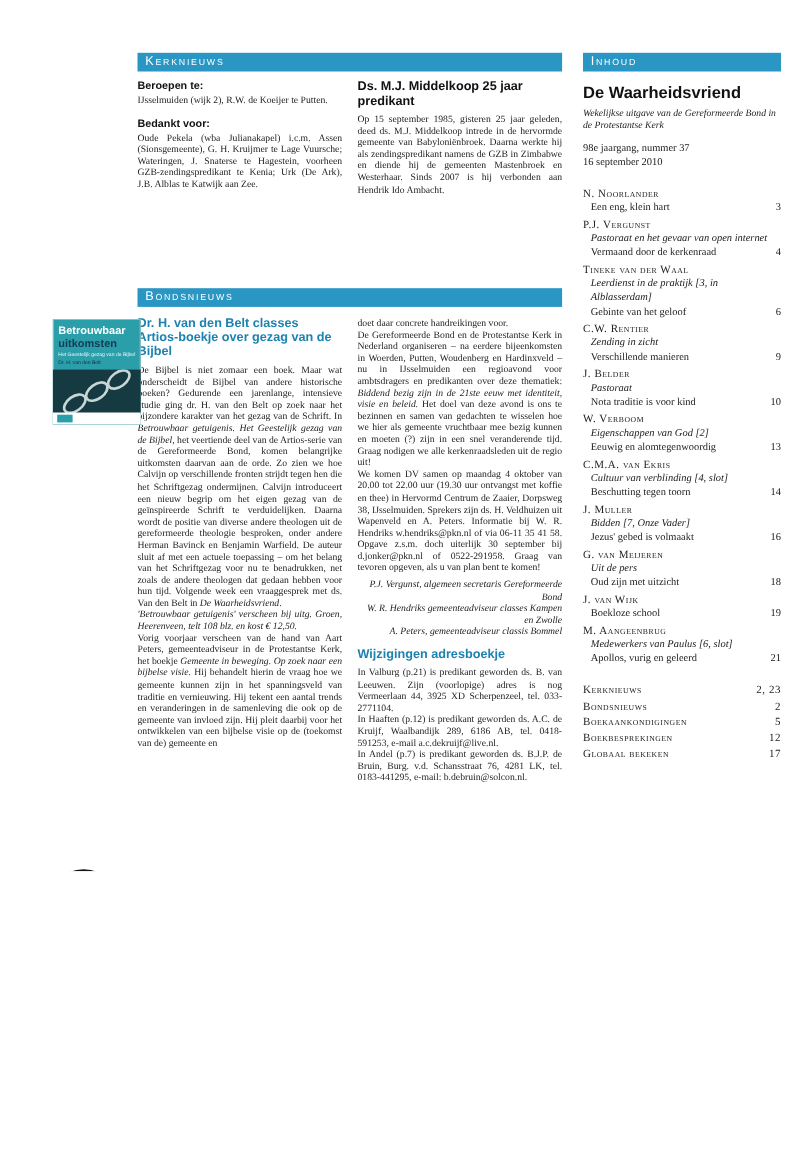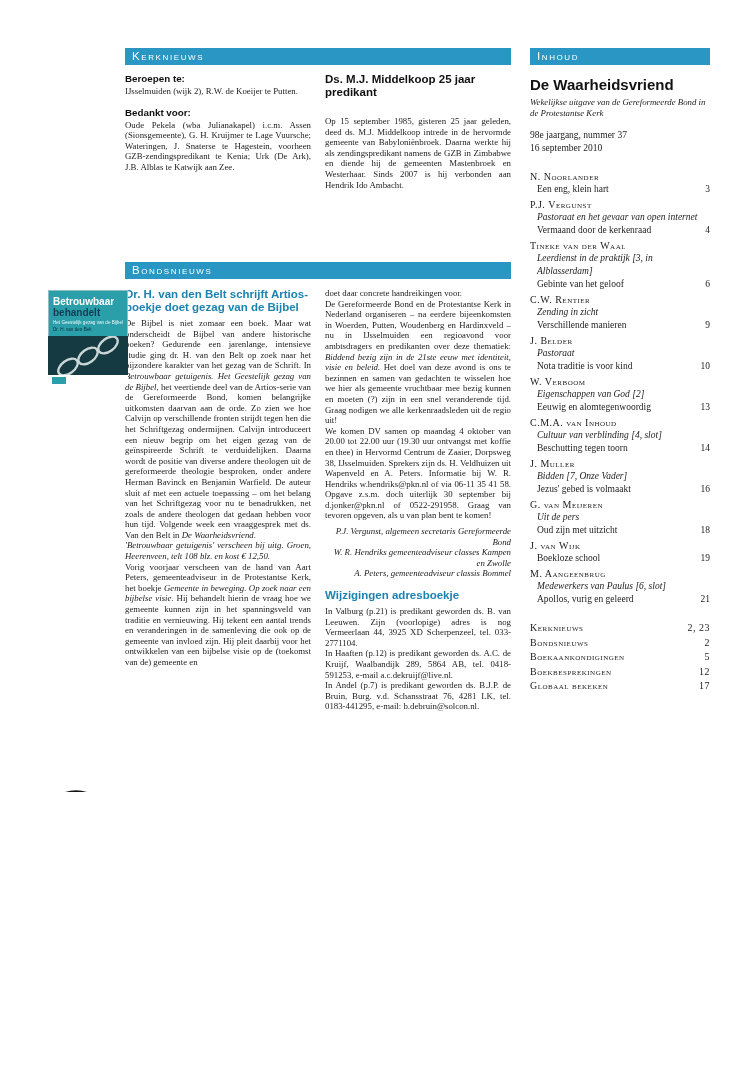--- a/index.html
+++ b/index.html
@@ -29,21 +29,21 @@
   .body-t + .body-t { margin-top:0; }
   .para-gap { margin-top:5px; }
   .it { font-style:italic; }
 
   .h-black {
     font-family:"Liberation Sans", sans-serif; font-weight:bold;
     font-size:9.8px; line-height:12px; margin:0 0 1px 0; color:#111;
   }
   .h-big {
     font-family:"Liberation Sans", sans-serif; font-weight:bold;
-    font-size:11.5px; line-height:13px; margin:0 0 17px 0; color:#111;
+    font-size:11.5px; line-height:13px; margin:0 0 4px 0; color:#111;
   }
   .h-blue {
     font-family:"Liberation Sans", sans-serif; font-weight:bold;
     font-size:11.5px; line-height:13px; margin:0 0 4px 0; color:#1c82b0;
   }
   .mt8  { margin-top:8px; }
   .mt10 { margin-top:10px; }
 
   .sig { text-align:right; font-style:italic; font-size:8.8px; line-height:10.6px; }
 
@@ -110,42 +110,42 @@
       <p class="body-t">Oude Pekela (wba Julianakapel) i.c.m. Assen (Sionsgemeente), G. H. Kruijmer te Lage Vuursche; Wateringen, J. Snaterse te Hagestein, voorheen GZB-zendingspredikant te Kenia; Urk (De Ark), J.B. Alblas te Katwijk aan Zee.</p>
     </div>
     <div class="col">
       <div class="h-big">Ds. M.J. Middelkoop 25 jaar predikant</div>
       <p class="body-t">Op 15 september 1985, gisteren 25 jaar geleden, deed ds. M.J. Middelkoop intrede in de hervormde gemeente van Babyloniënbroek. Daarna werkte hij als zendingspredikant namens de GZB in Zimbabwe en diende hij de gemeenten Mastenbroek en Westerhaar. Sinds 2007 is hij verbonden aan Hendrik Ido Ambacht.</p>
     </div>
   </div>
 
   <div class="cols bonds-cols">
     <div class="col">
-      <div class="h-blue">Dr. H. van den Belt schrijft Artios-boekje doet gezag van de Bijbel</div>
+      <div class="h-blue">Dr. H. van den Belt classes Artios-boekje over gezag van de Bijbel</div>
       <p class="body-t"><span>De Bijbel is niet zomaar een boek. Maar wat onderscheidt de Bijbel van andere historische boeken? Gedurende een jarenlange, intensieve studie ging dr. H. van den Belt op zoek naar het bijzondere karakter van het gezag van de Schrift. In </span><span class="it">Betrouwbaar getuigenis. Het Geestelijk gezag van de Bijbel</span><span>, het veertiende deel van de Artios-serie van de Gereformeerde Bond, komen belangrijke uitkomsten daarvan aan de orde. Zo zien we hoe Calvijn op verschillende fronten strijdt tegen hen die het Schriftgezag ondermijnen. Calvijn introduceert een nieuw begrip om het eigen gezag van de geïnspireerde Schrift te verduidelijken. Daarna wordt de positie van diverse andere theologen uit de gereformeerde theologie besproken, onder andere Herman Bavinck en Benjamin Warfield. De auteur sluit af met een actuele toepassing – om het belang van het Schriftgezag voor nu te benadrukken, net zoals de andere theologen dat gedaan hebben voor hun tijd. Volgende week een vraaggesprek met ds. Van den Belt in </span><span class="it">De Waarheidsvriend</span><span>.</span></p>
       <p class="body-t it">'Betrouwbaar getuigenis' verscheen bij uitg. Groen, Heerenveen, telt 108 blz. en kost € 12,50.</p>
       <p class="body-t"><span>Vorig voorjaar verscheen van de hand van Aart Peters, gemeenteadviseur in de Protestantse Kerk, het boekje </span><span class="it">Gemeente in beweging. Op zoek naar een bijbelse visie.</span><span> Hij behandelt hierin de vraag hoe we gemeente kunnen zijn in het spanningsveld van traditie en vernieuwing. Hij tekent een aantal trends en veranderingen in de samenleving die ook op de gemeente van invloed zijn. Hij pleit daarbij voor het ontwikkelen van een bijbelse visie op de (toekomst van de) gemeente en</span></p>
     </div>
     <div class="col">
       <p class="body-t">doet daar concrete handreikingen voor.</p>
       <p class="body-t"><span>De Gereformeerde Bond en de Protestantse Kerk in Nederland organiseren – na eerdere bijeenkomsten in Woerden, Putten, Woudenberg en Hardinxveld – nu in IJsselmuiden een regioavond voor ambtsdragers en predikanten over deze thematiek: </span><span class="it">Biddend bezig zijn in de 21ste eeuw met identiteit, visie en beleid.</span><span> Het doel van deze avond is ons te bezinnen en samen van gedachten te wisselen hoe we hier als gemeente vruchtbaar mee bezig kunnen en moeten (?) zijn in een snel veranderende tijd. Graag nodigen we alle kerkenraadsleden uit de regio uit!</span></p>
       <p class="body-t para-gap">We komen DV samen op maandag 4 oktober van 20.00 tot 22.00 uur (19.30 uur ontvangst met koffie en thee) in Hervormd Centrum de Zaaier, Dorpsweg 38, IJsselmuiden. Sprekers zijn ds. H. Veldhuizen uit Wapenveld en A. Peters. Informatie bij W. R. Hendriks w.hendriks@pkn.nl of via 06-11 35 41 58. Opgave z.s.m. doch uiterlijk 30 september bij d.jonker@pkn.nl of 0522-291958. Graag van tevoren opgeven, als u van plan bent te komen!</p>
       <p class="sig para-gap">P.J. Vergunst, algemeen secretaris Gereformeerde Bond</p>
       <p class="sig">W. R. Hendriks gemeenteadviseur classes Kampen en Zwolle</p>
       <p class="sig">A. Peters, gemeenteadviseur classis Bommel</p>
       <div class="h-blue mt10">Wijzigingen adresboekje</div>
       <p class="body-t">In Valburg (p.21) is predikant geworden ds. B. van Leeuwen. Zijn (voorlopige) adres is nog Vermeerlaan 44, 3925 XD Scherpenzeel, tel. 033-2771104.</p>
-      <p class="body-t">In Haaften (p.12) is predikant geworden ds. A.C. de Kruijf, Waalbandijk 289, 5864 AB, tel. 0418-591253, e-mail a.c.dekruijf@live.nl.</p>
+      <p class="body-t">In Haaften (p.12) is predikant geworden ds. A.C. de Kruijf, Waalbandijk 289, 6186 AB, tel. 0418-591253, e-mail a.c.dekruijf@live.nl.</p>
       <p class="body-t">In Andel (p.7) is predikant geworden ds. B.J.P. de Bruin, Burg. v.d. Schansstraat 76, 4281 LK, tel. 0183-441295, e-mail: b.debruin@solcon.nl.</p>
     </div>
   </div>
 
   <div class="cover">
     <div class="cover-title1">Betrouwbaar</div>
-    <div class="cover-title2">behandelt</div>
+    <div class="cover-title2">uitkomsten</div>
     <div class="cover-sub">Het Geestelijk gezag van de Bijbel</div>
     <div class="cover-author">Dr. H. van den Belt</div>
     <div class="cover-photo">
       <svg viewBox="0 0 80 40" width="80" height="40">
         <g fill="none" stroke="#c8d6d6" stroke-width="2.4">
           <ellipse cx="20" cy="31" rx="11" ry="6.5" transform="rotate(-36 20 31)"></ellipse>
           <ellipse cx="40" cy="20" rx="11" ry="6.5" transform="rotate(-36 40 20)"></ellipse>
           <ellipse cx="60" cy="9" rx="11" ry="6.5" transform="rotate(-36 60 9)"></ellipse>
         </g>
       </svg>
@@ -242,21 +242,21 @@
           <div class="toc-line it">
             <span class="t">Eigenschappen van God [2]</span>
             <span class="pg"></span>
           </div>
           <div class="toc-line">
             <span class="t">Eeuwig en alomtegenwoordig</span>
             <span class="pg">13</span>
           </div>
         </div>
         <div class="toc-entry">
-          <div class="toc-author">C.M.A. van Inhoud</div>
+          <div class="toc-author">C.M.A. van Ekris</div>
           <div class="toc-line it">
             <span class="t">Cultuur van verblinding [4, slot]</span>
             <span class="pg"></span>
           </div>
           <div class="toc-line">
             <span class="t">Beschutting tegen toorn</span>
             <span class="pg">14</span>
           </div>
         </div>
         <div class="toc-entry">

